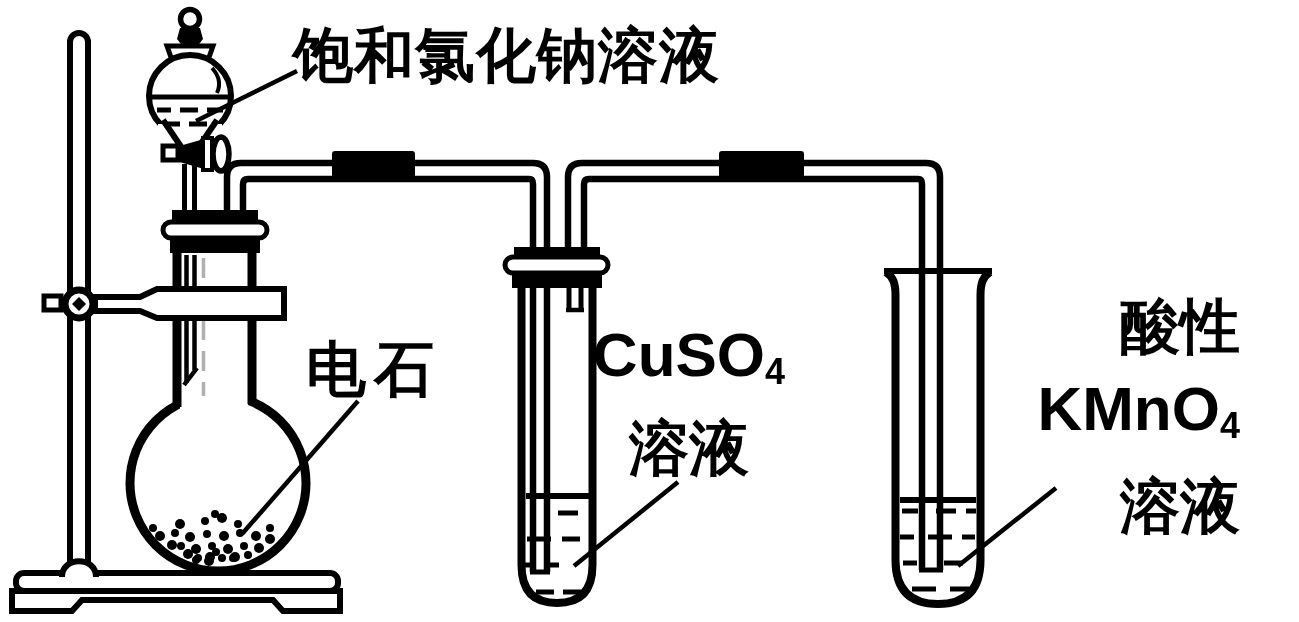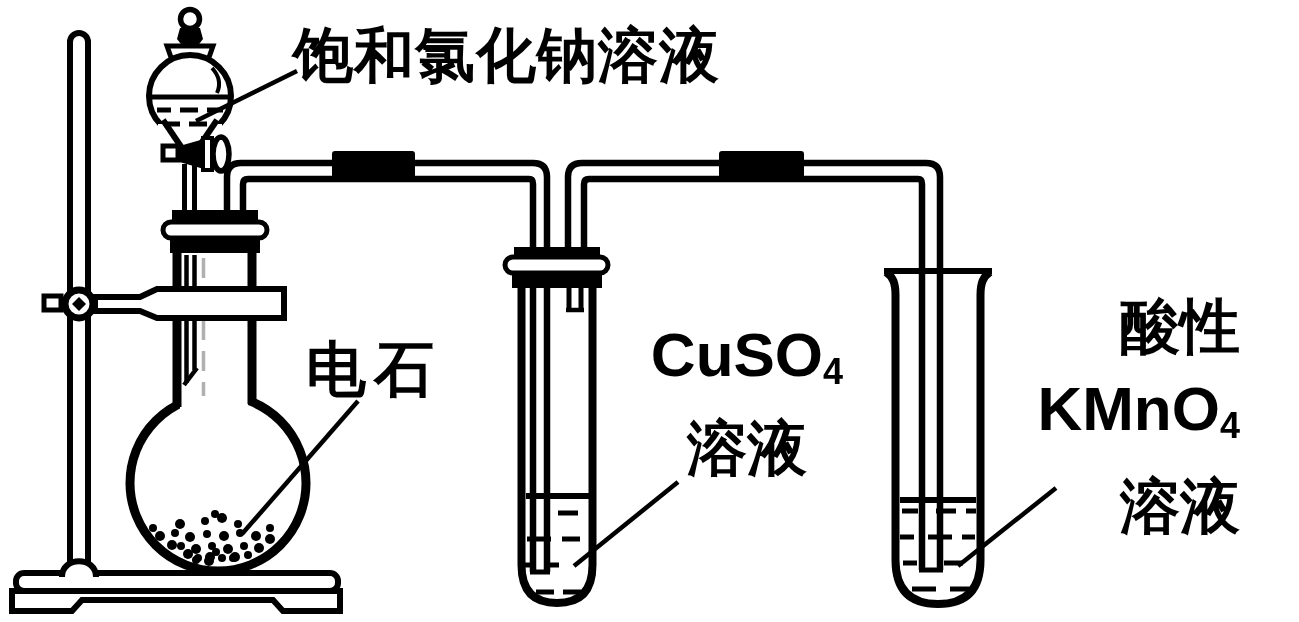--- a/index.html
+++ b/index.html
@@ -5,21 +5,21 @@
   html,body{margin:0;padding:0;background:#ffffff;}
   #stage{position:relative;width:1299px;height:622px;background:#ffffff;overflow:hidden;}
   svg{position:absolute;left:0;top:0;}
   .glass{fill:#ffffff;stroke:#000000;}
   .ink{stroke:#000000;}
   .label{position:absolute;color:#000000;font-family:Liberation Sans, sans-serif;
          font-weight:700;white-space:nowrap;line-height:1;}
   .cjk{font-size:60px;}
   .nacl{left:293px;top:26px;letter-spacing:1px;}
   .carbide{left:306px;top:320px;letter-spacing:8px;margin-top:20px;}
-  .cuso4{left:647px;top:316px;width:200px;text-align:center;}
+  .cuso4{left:589px;top:316px;width:200px;text-align:center;}
   .kmno4{left:1028px;top:286px;width:212px;text-align:right;}
   .formula{font-size:62px;}
   .subscript{font-size:36px;position:relative;top:0.22em;}
   .chem-line{display:block;}
   .cuso4 .chem-line{line-height:78px;}
   .kmno4 .chem-line{line-height:82px;}
 </style>
 </head>
 <body>
 

